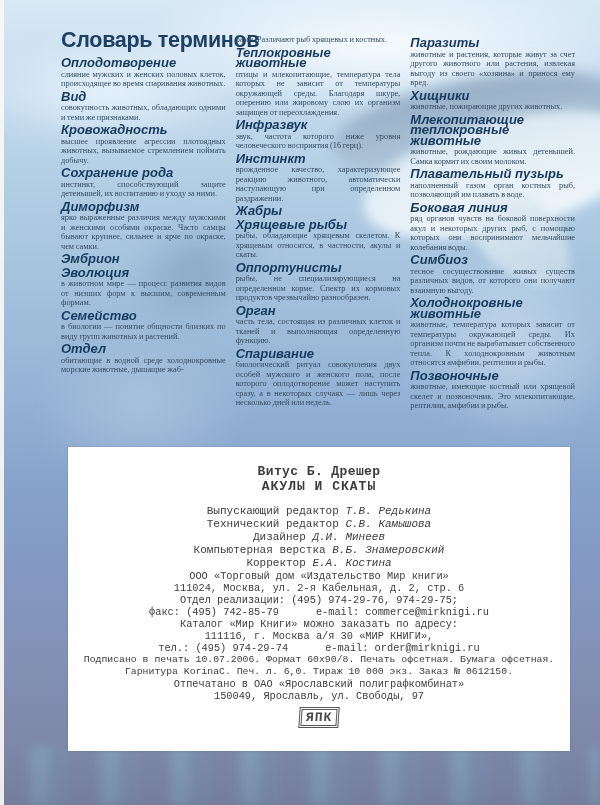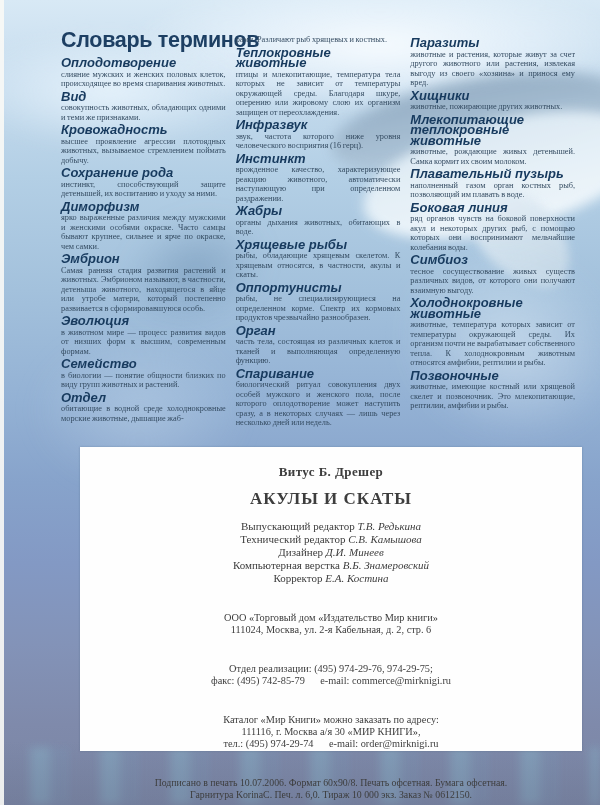--- a/index.html
+++ b/index.html
@@ -34,28 +34,28 @@
   .glossary{position:absolute;top:28px;left:61px;width:514px;display:flex;gap:10px;}
   .gcol{flex:1;min-width:0;}
   .gcol.pad-top{padding-top:7px;}
   .gtitle{margin:0 0 6px 0;font-size:21.5px;line-height:24px;font-weight:bold;color:#1d3f63;
     letter-spacing:-0.3px;text-align:center;white-space:nowrap;}
   .gitem{margin-bottom:3px;}
   .term{font-size:13px;line-height:10.5px;font-weight:bold;color:#173a5e;margin:3px 0 1px 0;font-style:italic;}
   .def{font-size:8.3px;line-height:9.5px;color:#344b61;text-align:justify;word-spacing:-0.4px;font-family:Liberation Serif, serif;}
 
   
-  .colophon{position:absolute;left:80px;top:447px;width:502px;height:304px;background:#fefefe;
+  .colophon{position:absolute;left:68px;top:447px;width:502px;height:304px;background:#fefefe;
     box-shadow:0 0 2px rgba(60,80,110,.35);text-align:center;color:#3d3d3d;
-    font-family:Liberation Serif, serif;}
+    font-family:Liberation Mono, monospace;}
   .c-author{margin-top:17px;font-size:13px;font-weight:bold;letter-spacing:.4px;}
-  .c-title{margin-top:9px;font-size:17px;font-weight:bold;letter-spacing:1px;}
+  .c-title{margin-top:0;font-size:13px;font-weight:bold;letter-spacing:1px;}
   .c-staff{margin-top:11px;font-size:11px;line-height:13px;}
   .c-staff .name{font-style:italic;}
-  .c-blocks .block{margin-top:27px;font-size:10.3px;line-height:12px;}
+  .c-blocks .block{margin-top:0;font-size:10.3px;line-height:12px;}
   .c-blocks .block:nth-child(4){font-size:9.8px;}
   .c-blocks .line{white-space:pre-wrap;}
   .c-logo{display:inline-block;margin-top:7px;padding:0 4px;font-size:13px;font-weight:bold;
     letter-spacing:1px;color:#4a4a4a;border:1px solid #555;
     box-shadow:0 0 0 1px #fff,0 0 0 2px #555;transform:skewX(-4deg);}
 </style>
 </head>
 <body>
 
 <div class="page">
@@ -91,21 +91,20 @@
           <div class="gitem">
             <div class="term">Сохранение рода</div>
             <div class="def">инстинкт, способствующий защите детенышей, их воспитанию и уходу за ними.</div>
           </div>
           <div class="gitem">
             <div class="term">Диморфизм</div>
             <div class="def">ярко выраженные различия между мужскими и женскими особями окраске. Часто самцы бывают крупнее, сильнее и ярче по окраске, чем самки.</div>
           </div>
           <div class="gitem">
             <div class="term">Эмбрион</div>
-            <div class="def">Самая ранняя стадия развития растений и животных. Эмбрионом называют, в частности, детеныша животного, находящегося в яйце или утробе матери, который постепенно развивается в сформировавшуюся особь.</div>
           </div>
           <div class="gitem">
             <div class="term">Эволюция</div>
             <div class="def">в животном мире — процесс развития видов от низших форм к высшим, современным формам.</div>
           </div>
           <div class="gitem">
             <div class="term">Семейство</div>
             <div class="def">в биологии — понятие общности близких по виду групп животных и растений.</div>
           </div>
           <div class="gitem">
@@ -126,21 +125,20 @@
           <div class="gitem">
             <div class="term">Инфразвук</div>
             <div class="def">звук, частота которого ниже уровня человеческого восприятия (16 герц).</div>
           </div>
           <div class="gitem">
             <div class="term">Инстинкт</div>
             <div class="def">врожденное качество, характеризующее реакцию животного, автоматически наступающую при определенном раздражении.</div>
           </div>
           <div class="gitem">
             <div class="term">Жабры</div>
-            <div class="def">органы дыхания животных, обитающих в воде.</div>
           </div>
           <div class="gitem">
             <div class="term">Хрящевые рыбы</div>
             <div class="def">рыбы, обладающие хрящевым скелетом. К хрящевым относятся, в частности, акулы и скаты.</div>
           </div>
           <div class="gitem">
             <div class="term">Оппортунисты</div>
             <div class="def">рыбы, не специализирующиеся на определенном корме. Спектр их кормовых продуктов чрезвычайно разнообразен.</div>
           </div>
           <div class="gitem">

